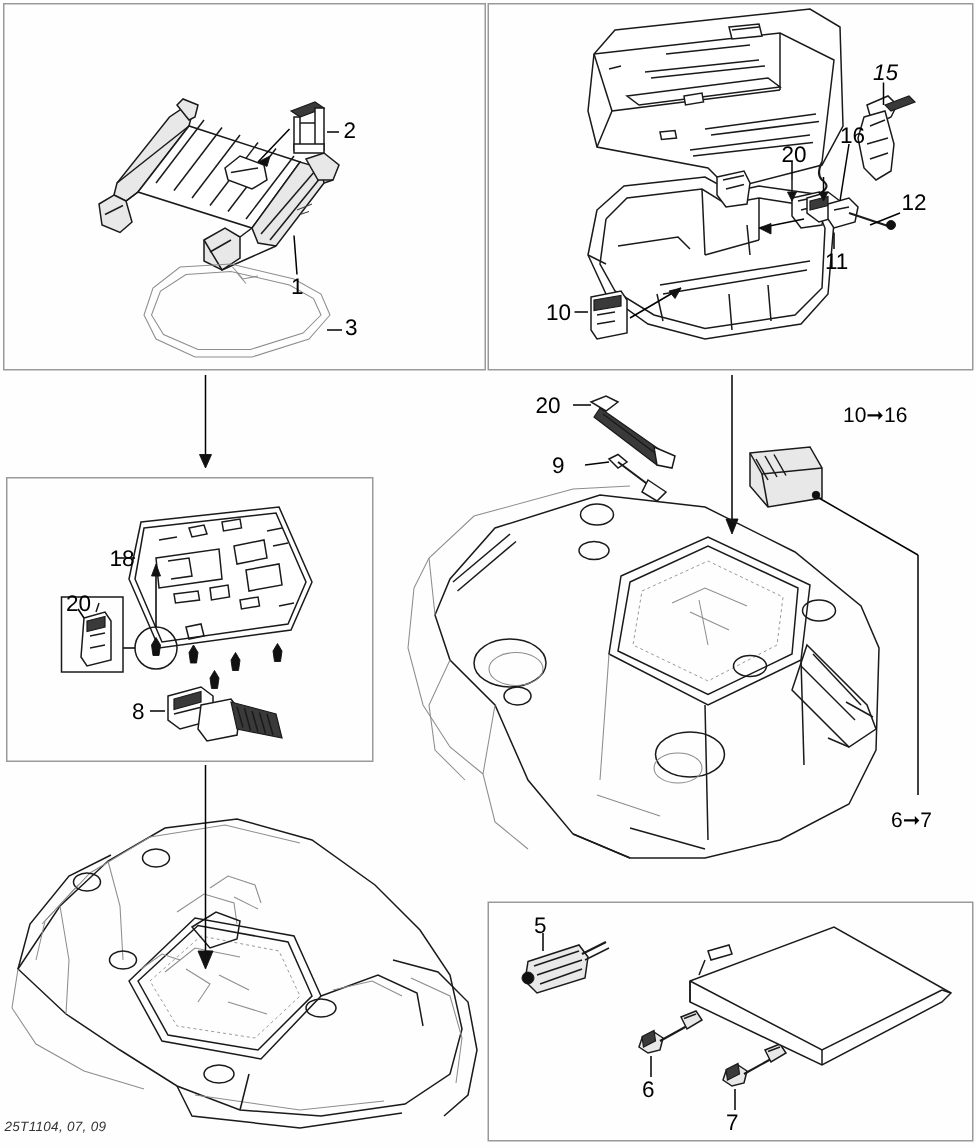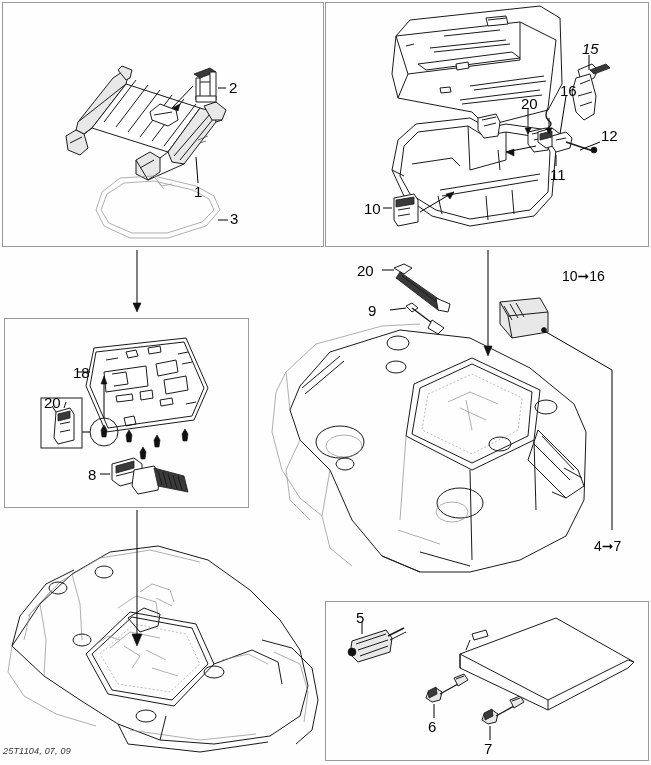--- a/index.html
+++ b/index.html
@@ -417,17 +417,17 @@
   <div class="callout" style="left:44px;top:394px;">20</div>
 
   <div class="callout" style="left:368px;top:302px;">9</div>
   <div class="callout" style="left:357px;top:262px;">20</div>
 
   <div class="callout" style="left:356px;top:609px;">5</div>
   <div class="callout" style="left:428px;top:718px;">6</div>
   <div class="callout" style="left:484px;top:740px;">7</div>
 
   <div class="ref" style="left:562px;top:268px;">10➞16</div>
-  <div class="ref" style="left:594px;top:538px;">4➞7</div>
+  <div class="ref" style="left:594px;top:538px;">6➞7</div>
 
   <div class="footer">25T1104, 07, 09</div>
 
 </div>
 
 </body></html>

